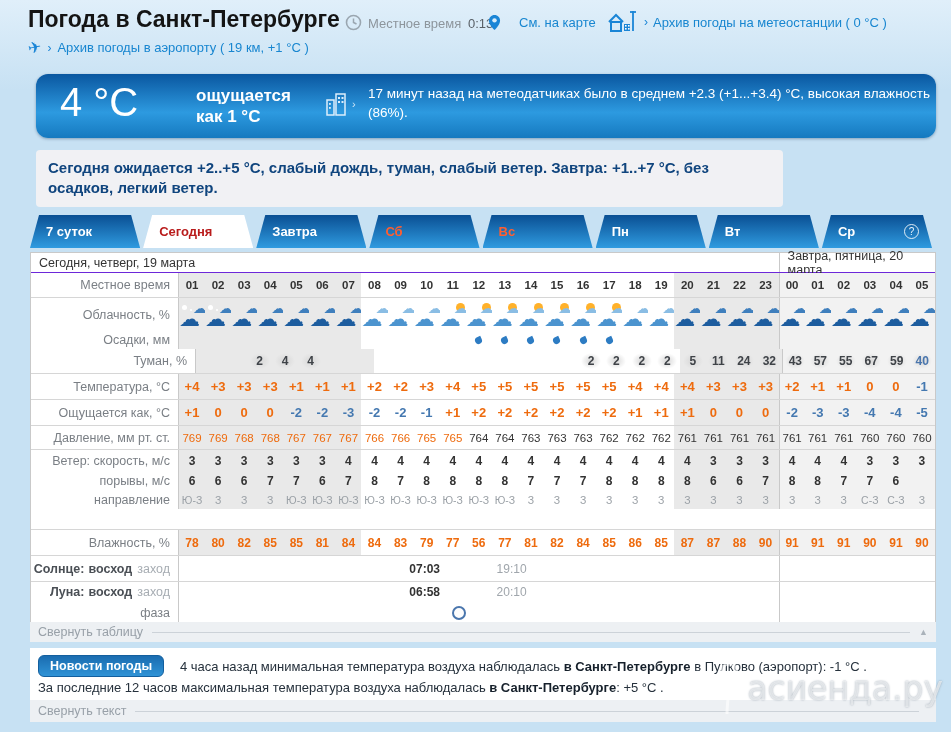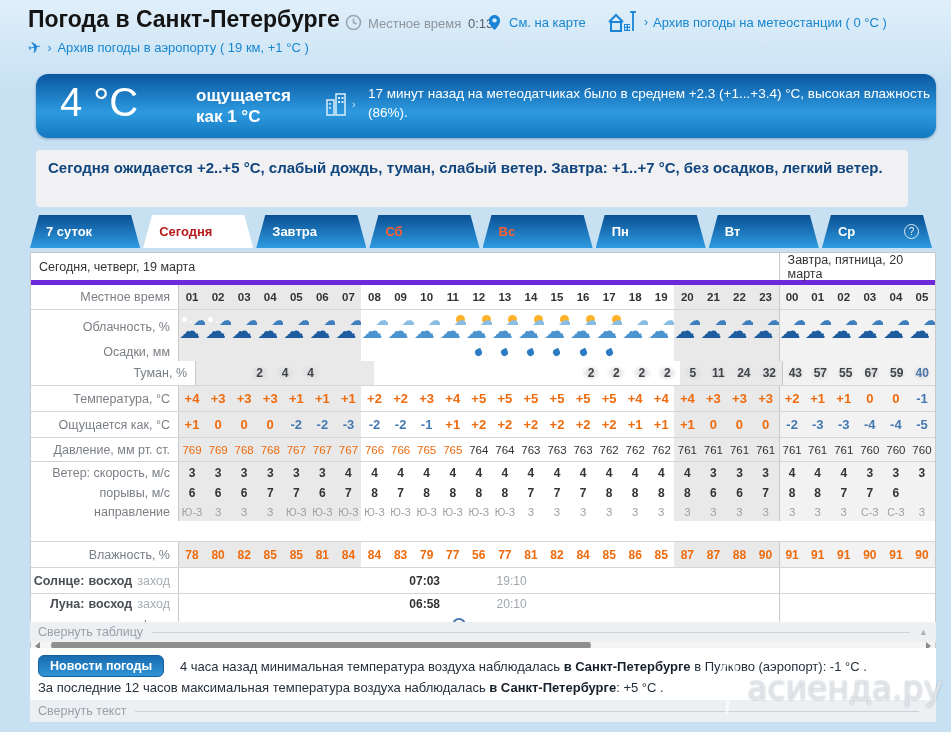--- a/index.html
+++ b/index.html
@@ -9,37 +9,37 @@
   *{box-sizing:border-box; margin:0; padding:0;}
   html,body{width:951px;height:732px;overflow:hidden;}
   body{font-family:"Liberation Sans","DejaVu Sans",sans-serif; background:#c7e1f3;}
   .page{position:relative;width:951px;height:732px;background:linear-gradient(#e0effa,#c7e1f3 90px);}
 
   
   .hdr-title{position:absolute;left:28px;top:6px;font-size:23px;font-weight:bold;color:#141414;}
   .hdr-clock{position:absolute;left:345px;top:14px;}
   .hdr-ltime-label{position:absolute;left:368px;top:16px;font-size:13px;color:#8d959c;}
   .hdr-ltime-val{position:absolute;left:468px;top:16px;font-size:13px;color:#5a6168;}
-  .hdr-map{position:absolute;left:488px;top:14px;display:flex;align-items:center;gap:8px;font-size:13px;color:var(--link);text-decoration:none;cursor:pointer;}
+  .hdr-map{position:absolute;left:488px;top:14px;display:flex;align-items:center;gap:18px;font-size:13px;color:var(--link);text-decoration:none;cursor:pointer;}
   .hdr-station{position:absolute;left:605px;top:8px;display:flex;align-items:center;gap:5px;font-size:13px;color:var(--link);text-decoration:none;cursor:pointer;}
   .hdr-airport{position:absolute;left:28px;top:38px;display:flex;align-items:center;gap:6px;font-size:13px;color:var(--link);text-decoration:none;cursor:pointer;}
   .plane{font-size:16px;color:#1a85d6;display:inline-block;transform:rotate(-12deg);}
   .caret{color:#1a85d6;font-size:12px;}
 
   
   .now{position:absolute;left:36px;top:74px;width:900px;height:64px;border-radius:12px;
        background:linear-gradient(#0a57a0,#2d9ae0 60%,#1579bf);box-shadow:0 1px 3px rgba(0,40,80,.35);color:#fff;}
   .now-temp{position:absolute;left:24px;top:6px;font-size:40px;font-weight:normal;}
   .now-feels{position:absolute;left:160px;top:11px;font-size:17px;font-weight:bold;line-height:21px;}
   .now-bld{position:absolute;left:290px;top:18px;}
   .now-caret{position:absolute;left:316px;top:24px;font-size:11px;color:#cfe6f7;}
   .now-report{position:absolute;left:332px;top:10px;width:585px;font-size:13.5px;line-height:19px;}
 
   
-  .summary{position:absolute;left:36px;top:150px;width:872px;height:57px;background:#f1f1f4;border-radius:4px;
+  .summary{position:absolute;left:36px;top:150px;width:747px;height:57px;background:#f1f1f4;border-radius:4px;
            padding:8px 12px;font-size:15px;font-weight:bold;color:#10457e;line-height:20px;}
 
   
   .tabs{position:absolute;left:30px;top:215px;width:902px;height:33px;display:flex;gap:3px;}
   .tab{flex:1;position:relative;clip-path:polygon(9px 0,calc(100% - 9px) 0,100% 100%,0 100%);
        background:linear-gradient(#0a4f93,#2f9be0);color:#fff;font-size:13px;font-weight:bold;
        line-height:33px;padding-left:16px;cursor:pointer;}
   .tab.active{background:#fff;color:#b91c1c;}
   .tab.weekend{color:#ff5e30;}
   .tab .help{position:absolute;right:13px;top:9px;width:15px;height:15px;border:1px solid rgba(255,255,255,.85);
@@ -48,21 +48,21 @@
   
   .wtable{position:absolute;left:30px;top:252px;width:906px;background:#fff;border:1px solid var(--border);}
   .trow{display:flex;align-items:stretch;}
   .grp{border-top:1px solid #d6d6d6;}
   .tlabel{width:148px;flex:none;display:flex;align-items:center;justify-content:flex-end;
           padding-right:8px;font-size:12.5px;color:var(--lab);border-right:1px solid var(--border);background:#fff;white-space:nowrap;}
   .tcells{flex:1;display:grid;grid-template-columns:repeat(29,1fr);position:relative;}
   .tcell{display:flex;align-items:center;justify-content:center;overflow:hidden;}
   .z-n1,.z-n2{background:var(--zone-n);} .z-d{background:#fff;} .z-tm{background:var(--zone-tm);}
   .tm-start{border-left:1px solid var(--border);}
-  .r-date{height:32px;border-bottom:5px solid #6d28d9;}
+  .r-date{height:20px;border-bottom:1px solid #6d28d9;}
   .r-date .d-left{width:82.7%;font-size:12.5px;color:#333;padding-left:8px;display:flex;align-items:center;}
   .r-date .d-right{flex:1;font-size:12.5px;color:#333;border-left:1px solid var(--border);padding-left:8px;display:flex;align-items:center;}
   .r-hours{height:24px;} .r-hours .tcell{font-weight:bold;font-size:11.5px;color:#333;}
   .r-clouds{height:34px;} .r-precip{height:18px;} .r-fog{height:24px;margin-left:17px;}
   .r-temp,.r-feels{height:26px;} .r-temp .tcell,.r-feels .tcell{font-weight:bold;font-size:13px;}
   .pos{color:var(--orange);} .neg{color:var(--neg);}
   .r-press{height:24px;} .r-press .tcell{font-size:11.5px;color:#333;} .r-press .hi{color:var(--orange);}
   .r-ws{height:22px;} .r-wg{height:20px;} .r-ws .tcell,.r-wg .tcell{font-weight:bold;font-size:12px;color:#333;}
   .r-wd{height:18px;} .r-wd .tcell{font-size:10.5px;color:#9aa0a6;}
   .r-hum{height:26px;margin-top:20px;} .r-hum .tcell{font-weight:bold;font-size:12px;color:var(--orange);}

